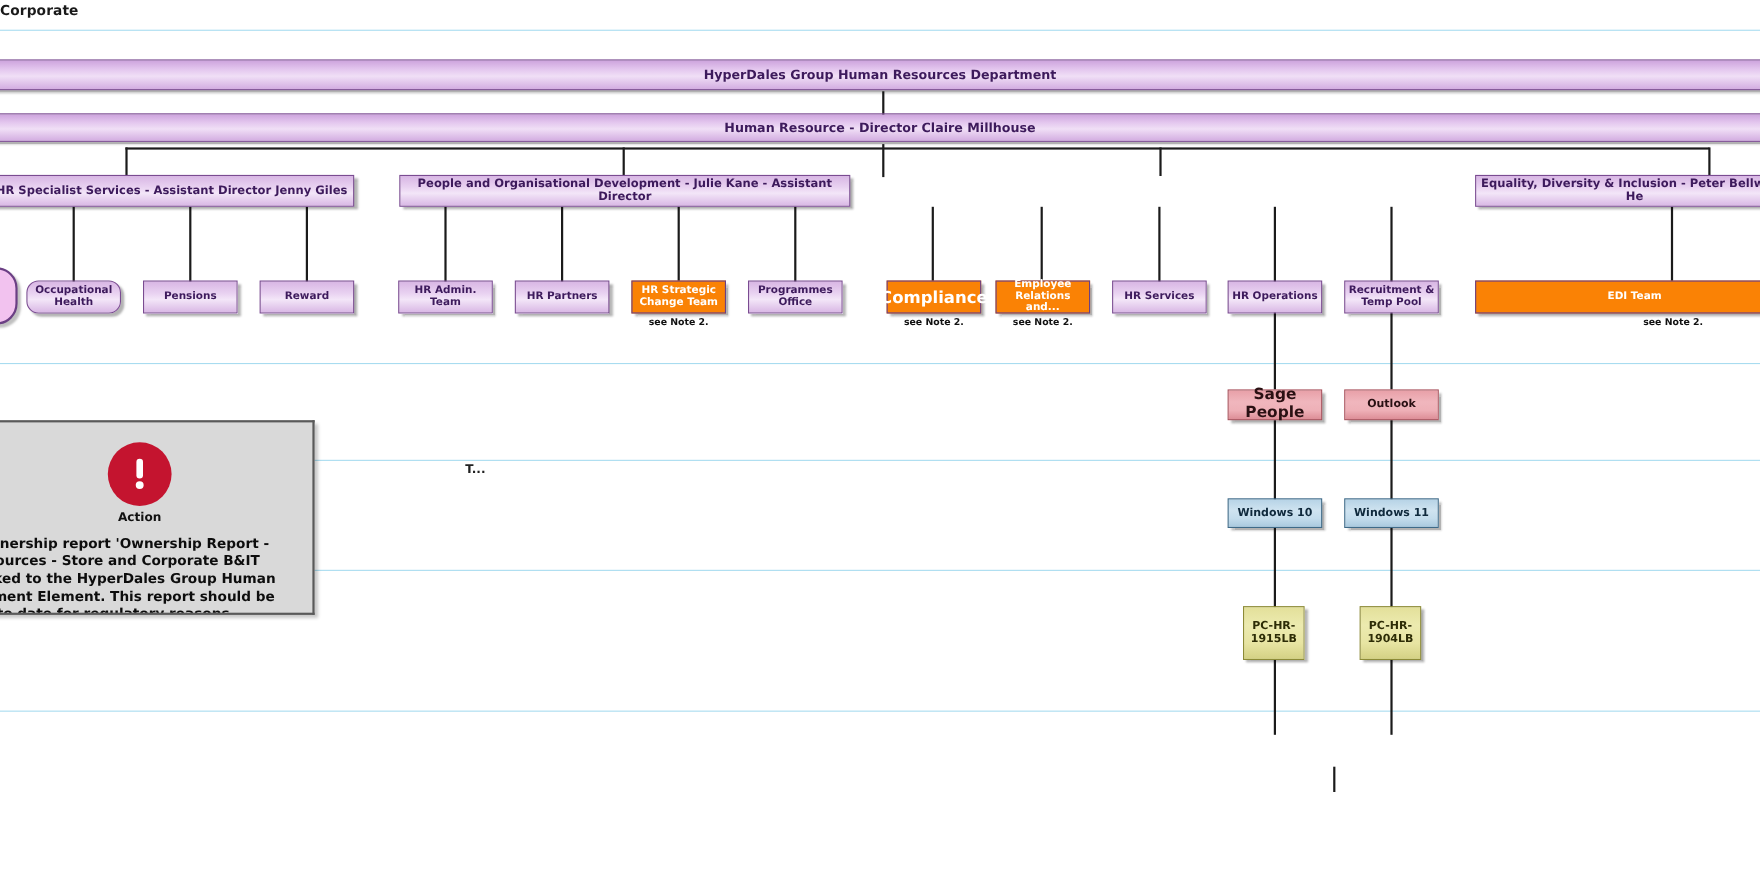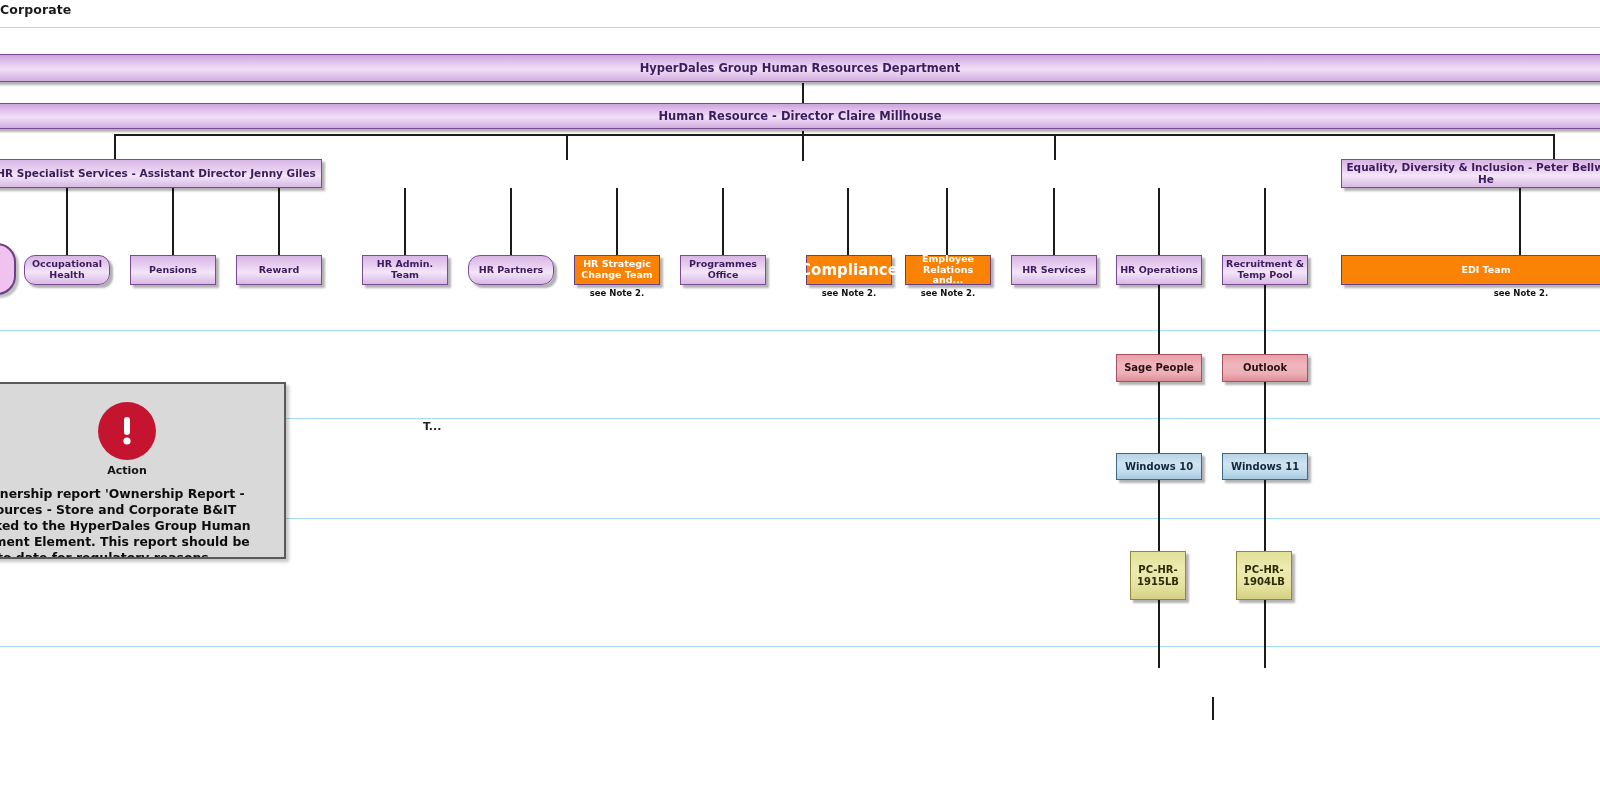--- a/index.html
+++ b/index.html
@@ -181,35 +181,36 @@
   <div class="conn v" style="left:1158px; top:600px; height:68px;"></div>
   <div class="conn v" style="left:1264px; top:600px; height:68px;"></div>
   <div class="conn v" style="left:1212px; top:697px; height:28px;"></div>
 
   <div class="node purple-band" style="left:-8px; top:54px; width:1616px; height:28px; font-size:11.5px;">HyperDales Group Human Resources Department</div>
 
   <div class="node purple-band" style="left:-8px; top:103px; width:1616px; height:26px; font-size:11.5px;">Human Resource - Director Claire Millhouse</div>
 
   <div class="node purple" style="left:-10px; top:159px; width:332px; height:29px; font-size:10.5px;">HR Specialist Services - Assistant Director Jenny Giles</div>
 
+  <div class="node purple" style="left:363px; top:159px; width:410px; height:29px; font-size:10.5px;">People and Organisational Development  - Julie Kane - Assistant Director</div>
 
 
   <div class="node purple" style="left:1341px; top:159px; width:290px; height:29px; font-size:10.5px;">Equality, Diversity &amp; Inclusion - Peter Bellway - He</div>
 
   <div class="blob" style="left:-22px; top:243px; width:38px; height:52px;"></div>
 
   <div class="node purple" style="left:24px; top:255px; width:86px; height:30px; font-size:9.5px;border-radius:11px;">Occupational Health</div>
 
   <div class="node purple" style="left:130px; top:255px; width:86px; height:30px; font-size:9.5px;">Pensions</div>
 
   <div class="node purple" style="left:236px; top:255px; width:86px; height:30px; font-size:9.5px;">Reward</div>
 
   <div class="node purple" style="left:362px; top:255px; width:86px; height:30px; font-size:9.5px;">HR Admin. Team</div>
 
-  <div class="node purple" style="left:468px; top:255px; width:86px; height:30px; font-size:9.5px;border-radius:12px;">HR Partners</div>
+  <div class="node purple" style="left:468px; top:255px; width:86px; height:30px; font-size:9.5px;">HR Partners</div>
 
   <div class="node orange" style="left:574px; top:255px; width:86px; height:30px; font-size:9.5px;">HR Strategic Change Team</div>
   <div class="note-tag" style="left:574px; top:288px; width:86px;">see Note 2.</div>
 
   <div class="node purple" style="left:680px; top:255px; width:86px; height:30px; font-size:9.5px;">Programmes Office</div>
 
   <div class="node orange" style="left:806px; top:255px; width:86px; height:30px; font-size:15px;">Compliance</div>
   <div class="note-tag" style="left:806px; top:288px; width:86px;">see Note 2.</div>
 
   <div class="node orange" style="left:905px; top:255px; width:86px; height:30px; font-size:9.5px;">Employee Relations and...</div>
@@ -217,21 +218,21 @@
 
   <div class="node purple" style="left:1011px; top:255px; width:86px; height:30px; font-size:9.5px;">HR Services</div>
 
   <div class="node purple" style="left:1116px; top:255px; width:86px; height:30px; font-size:9.5px;">HR Operations</div>
 
   <div class="node purple" style="left:1222px; top:255px; width:86px; height:30px; font-size:9.5px;">Recruitment &amp; Temp Pool</div>
 
   <div class="node orange" style="left:1341px; top:255px; width:290px; height:30px; font-size:9.5px;">EDI Team</div>
   <div class="note-tag" style="left:1456px; top:288px; width:130px; text-align:center;">see Note 2.</div>
 
-  <div class="node pink" style="left:1116px; top:354px; width:86px; height:28px; font-size:10px;">Sage People</div>
+  <div class="node pink" style="left:1116px; top:354px; width:86px; height:28px; font-size:14px;">Sage People</div>
 
   <div class="node pink" style="left:1222px; top:354px; width:86px; height:28px; font-size:10px;">Outlook</div>
 
   <div class="node blue" style="left:1116px; top:453px; width:86px; height:27px; font-size:10px;">Windows 10</div>
 
   <div class="node blue" style="left:1222px; top:453px; width:86px; height:27px; font-size:10px;">Windows 11</div>
 
   <div class="node yellow" style="left:1130px; top:551px; width:56px; height:49px; font-size:10px;">PC-HR-1915LB</div>
 
   <div class="node yellow" style="left:1236px; top:551px; width:56px; height:49px; font-size:10px;">PC-HR-1904LB</div>

